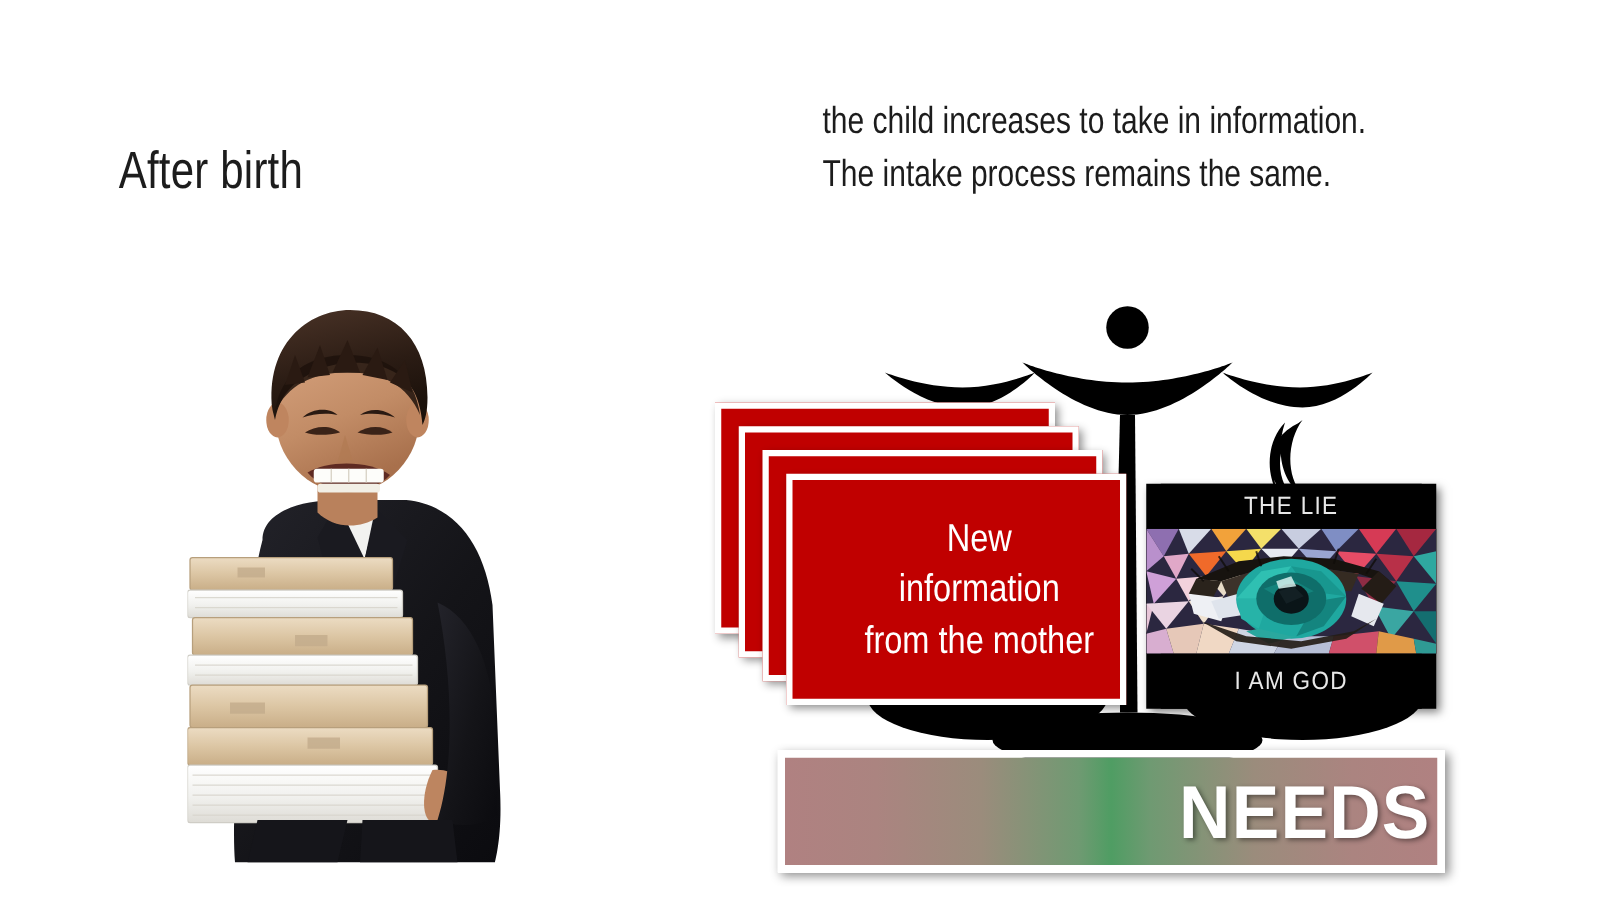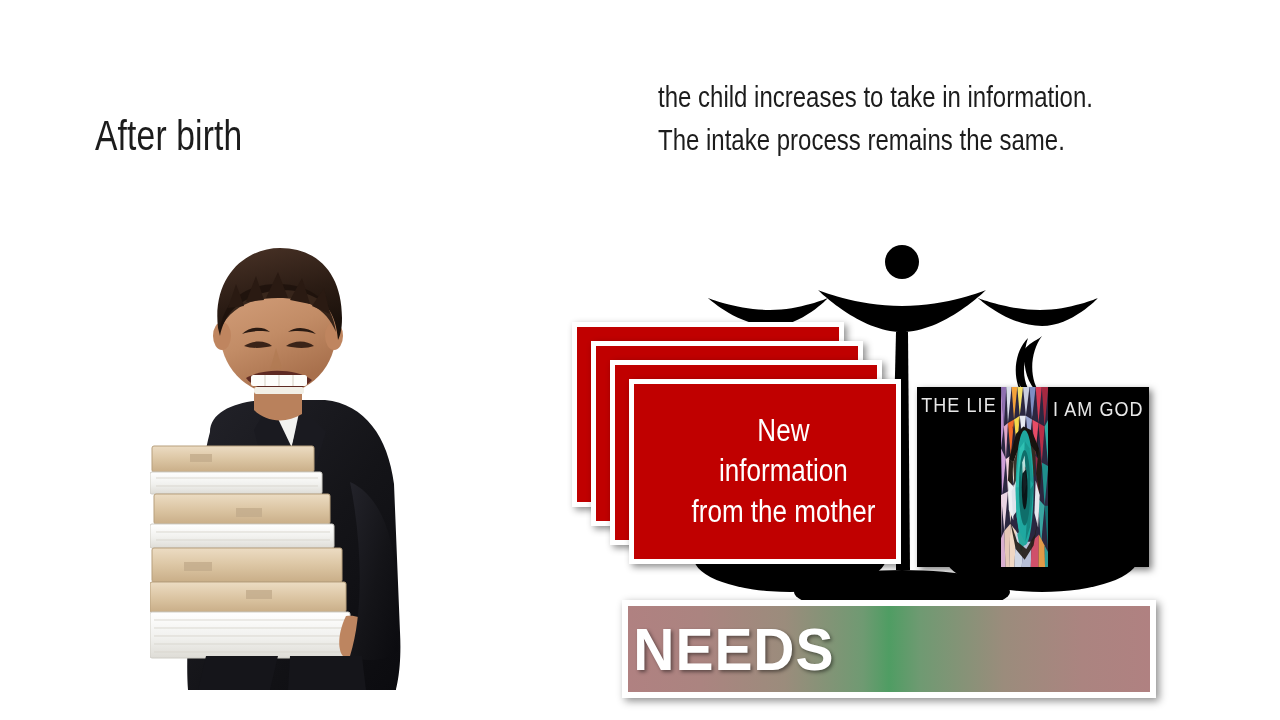--- a/index.html
+++ b/index.html
@@ -56,21 +56,21 @@
     line-height:1.30; text-align:center;
     transform:scaleX(.84);
     white-space:nowrap;
   }
   .rcard-text .ln{display:block;}
 
   
   #lie-panel{
     position:absolute; left:917px; top:387px; width:232px; height:180px;
     background:#000; box-shadow:3px 3px 7px rgba(0,0,0,.5);
-    display:flex;flex-direction:row;
+    display:flex;flex-direction:column;
   }
   .lie-band{
     color:#e8e8e8; background:#000;
     font-size:20px; font-weight:300;
     display:flex;align-items:center;justify-content:center;
     letter-spacing:1.2px;
     transform:scaleX(.9);
   }
   #lie-top{height:36px;}
   #lie-bottom{height:44px;}
@@ -80,21 +80,21 @@
   
   #needs-bar{
     position:absolute; left:622px; top:600px; width:534px; height:98px;
     border:6px solid #ffffff;
     box-sizing:border-box;
     background:linear-gradient(90deg,
         #b08181 0%, #ab8480 14%, #9b8c7c 30%,
         #6f9a72 45%, #4f9d63 50%, #6f9a72 56%,
         #9b8c7c 72%, #ab8480 87%, #b08181 100%);
     box-shadow:3px 3px 8px rgba(0,0,0,.45);
-    display:flex;align-items:center;justify-content:flex-start;
+    display:flex;align-items:center;justify-content:flex-end;
   }
   #needs-label{
     position:relative;z-index:3;
     color:#ffffff; font-size:60px; font-weight:bold;
     letter-spacing:1px;
     transform:scaleX(.95);
     text-shadow:2px 2px 4px rgba(0,0,0,.45);
   }
 </style>
 </head>

